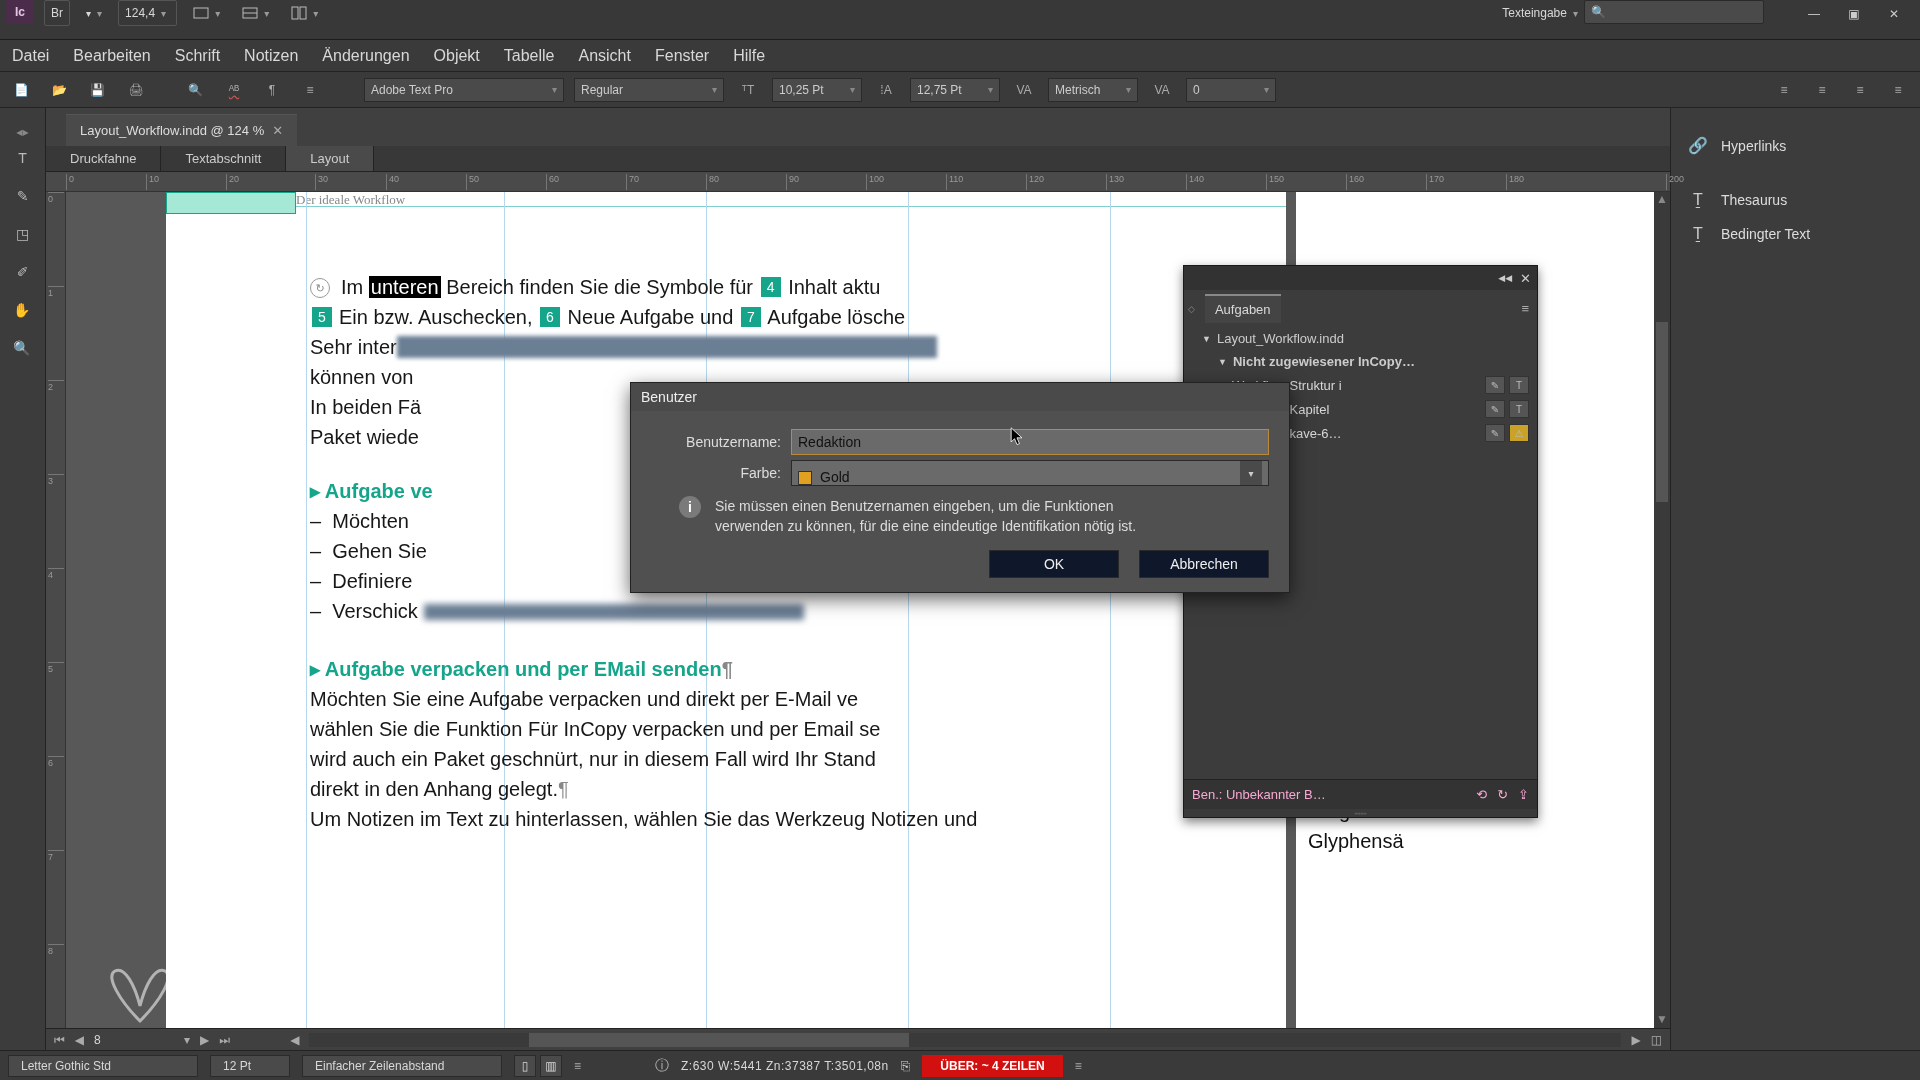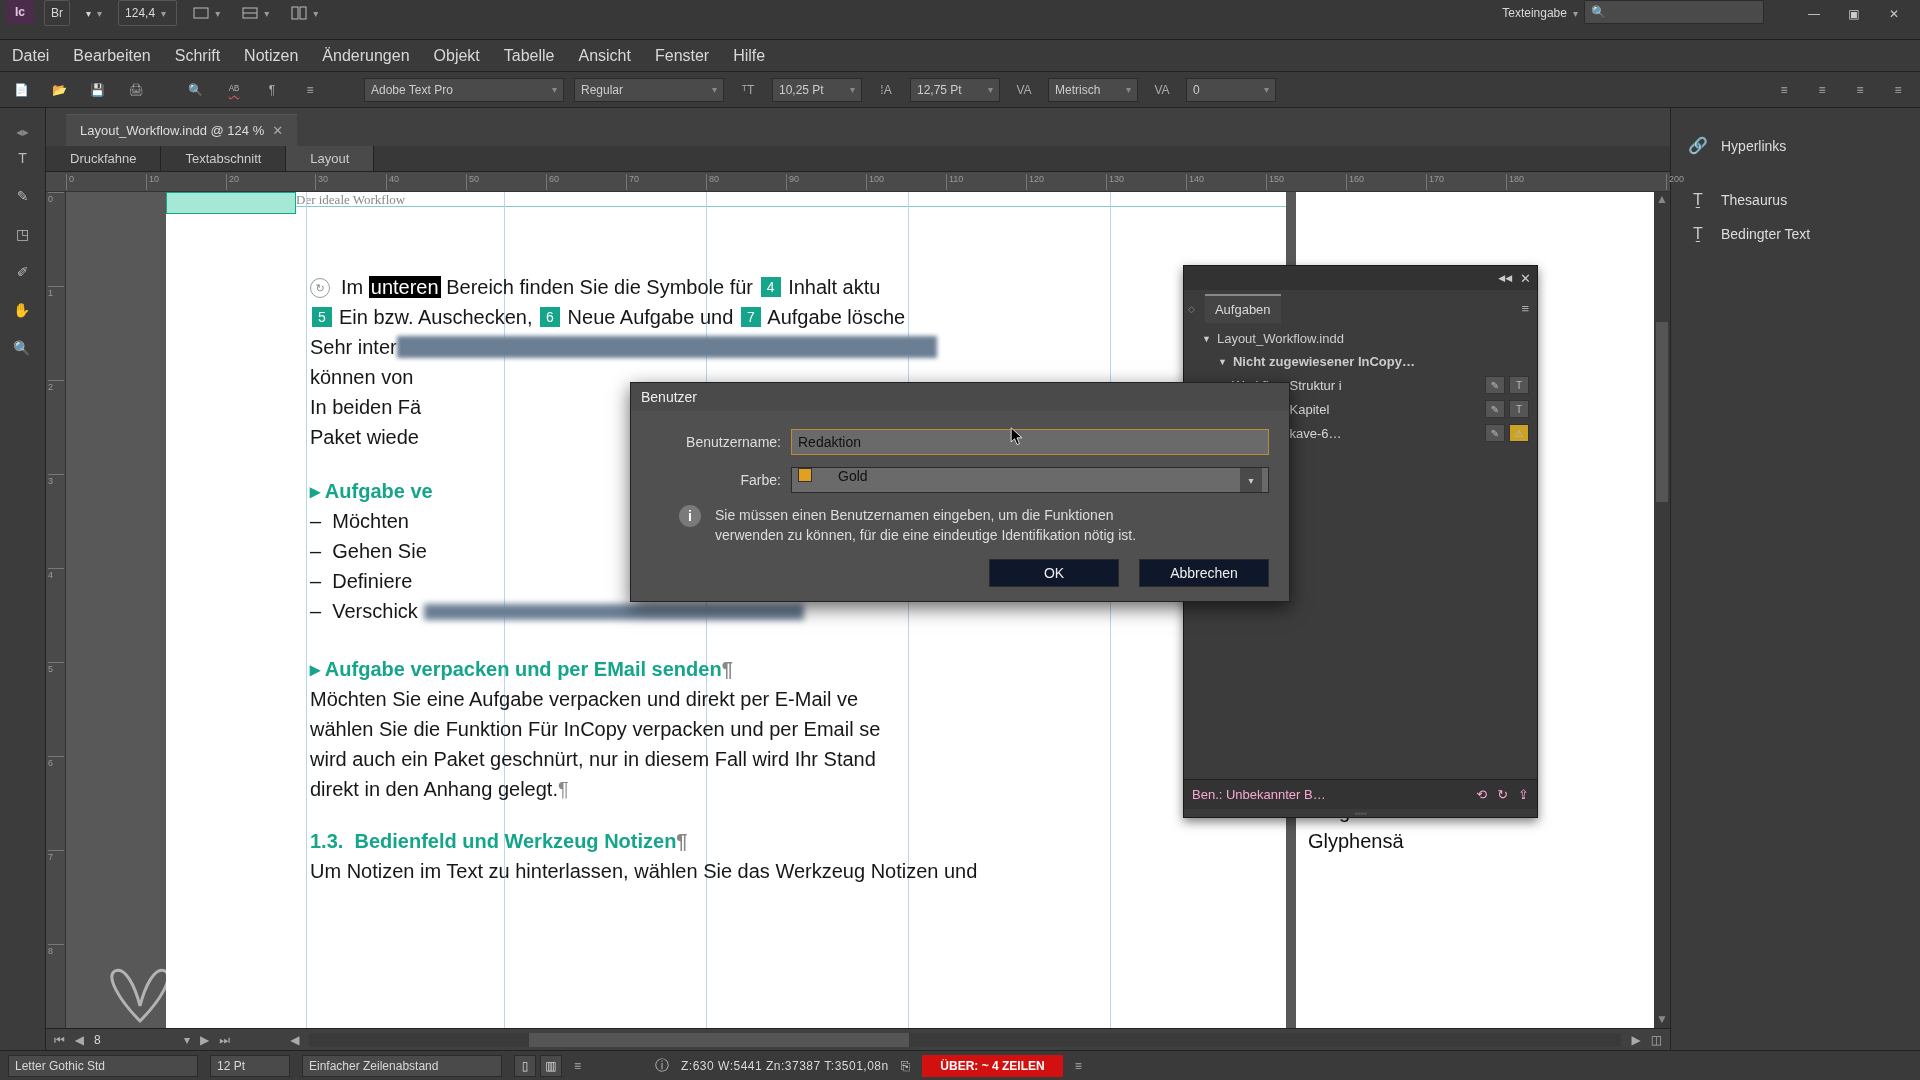--- a/index.html
+++ b/index.html
@@ -85,35 +85,35 @@
 .aufgaben .leaf .icons { display: flex; gap: 4px; font-size: 12px; color: #bbb; }
 .aufgaben .icbtn { width: 20px; height: 18px; background: #555; display: flex; align-items: center; justify-content: center; border: 1px solid #333; font-size: 10px; }
 .aufgaben .ft { height: 30px; background: #333; display: flex; align-items: center; padding: 0 8px; gap: 10px; color: #f9a8d4; border-top: 1px solid #222; }
 .aufgaben .drag { height: 8px; background: #3a3a3a; display: flex; justify-content: center; align-items: center; }
 .aufgaben .drag::after { content: "┉┉"; color: #666; font-size: 10px;}
 
 
 .benutzer { position: absolute; left: 630px; top: 382px; width: 660px; background: #505050; border: 1px solid #222; box-shadow: 0 6px 18px rgba(0,0,0,.6); color: #ddd; font-size: 14px; }
 .benutzer .title { padding: 6px 10px; background: #4a4a4a; color: #eee; }
 .benutzer .body { padding: 18px 20px 14px 20px; }
-.benutzer .row { display: flex; align-items: center; margin-bottom: 12px; }
+.benutzer .row { display: flex; align-items: center; margin-bottom: 5px; }
 .benutzer .row label { width: 130px; text-align: right; margin-right: 10px; }
 .benutzer input.txt { flex: 1; height: 26px; background: #6a6a6a; border: 1px solid #b88a3a; color: #111; padding: 0 6px; font-size: 14px; }
-.benutzer .color-dd { flex: 1; height: 26px; background: #6a6a6a; border: 1px solid #2a2a2a; display: flex; align-items: flex-start; padding: 0 6px; color: #111; gap: 18px; }
+.benutzer .color-dd { flex: 1; height: 26px; background: #6a6a6a; border: 1px solid #2a2a2a; display: flex; align-items: flex-end; padding: 0 6px; color: #111; }
 .benutzer .swatch { width: 14px; height: 14px; background: #e0a020; margin-right: 8px; border: 1px solid #333; }
 .benutzer .dd-arrow { margin-left: auto; width: 22px; height: 24px; background: #4a4a4a; display: flex; align-items: center; justify-content: center; color: #ccc; font-size: 10px; }
 .benutzer .info { display: flex; gap: 14px; margin: 10px 0 14px 28px; align-items: flex-start; }
 .benutzer .info-ic { width: 22px; height: 22px; border-radius: 50%; background: #7a7a7a; color: #fff; display: flex; align-items: center; justify-content: center; font-weight: bold; }
 .benutzer .btns { display: flex; justify-content: flex-end; gap: 20px; }
 .benutzer button { width: 130px; height: 28px; background: #0f172a; border: 1px solid #2a2a2a; color: #eee; font-size: 14px; }
 .cursor { position: absolute; width: 14px; height: 20px; pointer-events: none; z-index: 999; }
 
 
 .status { height: 30px; background: #3a3a3a; display: flex; align-items: center; padding: 0 8px; gap: 12px; border-top: 1px solid #222; font-size: 12px; }
-.status .field { height: 22px; background: #4a4a4a; border: 1px solid #2a2a2a; display: flex; align-items: center; padding: 0 6px; }
+.status .field { height: 22px; background: #4a4a4a; border: 1px solid #2a2a2a; display: flex; align-items: center; padding: 0 12px; }
 .status .over { background: #d31010; color: #fff; font-weight: bold; padding: 4px 18px; }
 
 .watermark { position: absolute; left: 100px; bottom: 46px; opacity: .55; pointer-events: none; }
 .watermark svg path { stroke: #fff; stroke-width: 3; fill: none; }
 
 svg.mini { width: 16px; height: 16px; }
 </style>
 </head>
 <body>
 
@@ -274,21 +274,20 @@
             <div class="heading"><span>Aufgabe ve</span></div>
             <div>–&nbsp;&nbsp;<span>Möchten </span></div>
             <div>–&nbsp;&nbsp;<span>Gehen Sie</span></div>
             <div>–&nbsp;&nbsp;<span>Definiere</span></div>
             <div>–&nbsp;&nbsp;<span>Verschick</span><span style="display:inline-block;width:380px;height:16px;background:#6a7e94;filter:blur(3px);vertical-align:-2px;margin-left:6px;"></span></div>
             <div class="heading" style="margin-top:28px;"><span>Aufgabe verpacken und per EMail senden</span><span class="pil">¶</span></div>
             <div>Möchten Sie eine Aufgabe verpacken und direkt per E-Mail ve</div>
             <div>wählen Sie die Funktion Für InCopy verpacken und per Email se</div>
             <div>wird auch ein Paket geschnürt, nur in diesem Fall wird Ihr Stand</div>
             <div><span>direkt in den Anhang gelegt.</span><span class="pil">¶</span></div>
-            <div class="heading num" style="margin-top:22px;"><span>1.3.</span>&nbsp;&nbsp;<span>Bedienfeld und Werkzeug Notizen</span><span class="pil">¶</span></div>
             <div>Um Notizen im Text zu hinterlassen, wählen Sie das Werkzeug Notizen und</div>
           </div>
         </div>
         <div class="page2">
 
           <div class="body-text2">
             <div>Auch ein V</div>
             <div>einfach nu</div>
             <div>wichtig, s</div>
             <div style="height:14px;"></div>

